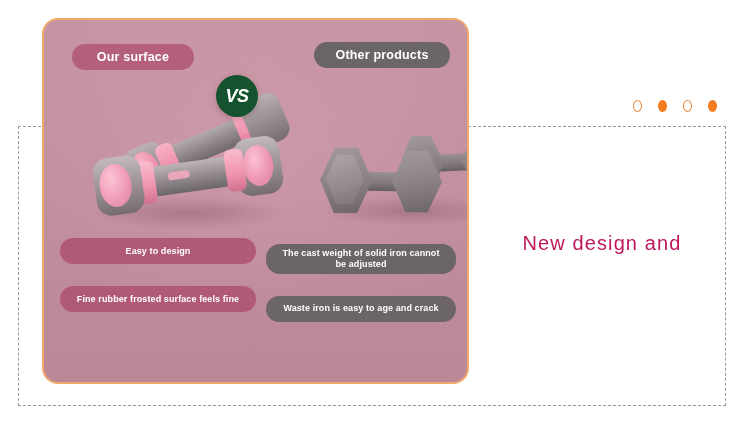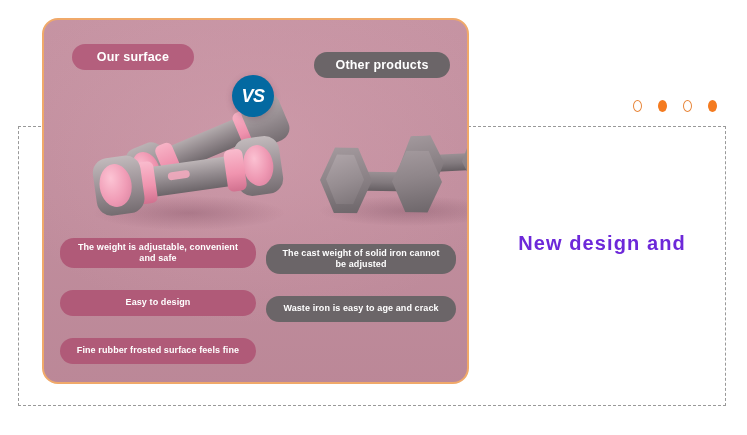--- a/index.html
+++ b/index.html
@@ -74,32 +74,31 @@
     left: 28px;
     top: 24px;
     width: 122px;
     background: #b45f7d;
   }
   .col-pill.theirs {
     left: 270px;
     top: 22px;
     width: 136px;
     background: #6b6568;
-    margin-top: 10px;
   }
 
   
   .vs-badge {
     position: absolute;
-    left: 188px;
+    left: 172px;
     top: 55px;
     width: 42px;
     height: 42px;
     border-radius: 50%;
-    background: #0369a1;
+    background: #14532d;
     display: flex;
     align-items: center;
     justify-content: center;
     color: #ffffff;
     font-size: 18px;
     font-weight: bold;
     font-style: italic;
     letter-spacing: -0.5px;
     box-shadow: 0 2px 6px rgba(100,50,70,0.30);
     z-index: 6;
@@ -309,23 +308,23 @@
   }
   .dot.hollow { background: transparent; border: 1.5px solid #e8863a; }
   .dot.solid  { background: #f47b20; }
 
   .headline {
     position: absolute;
     left: 0px;
     top: 228px;
     width: 248px;
     text-align: center;
-    color: #6d28d9;
+    color: #be185d;
     font-size: 20px;
-    font-weight: bold;
+    font-weight: normal;
     line-height: 1.55;
     letter-spacing: 1.1px;
   }
   .headline .line { display: block; white-space: nowrap; }
 </style>
 </head>
 <body>
 
 <div class="stage">
 
@@ -379,21 +378,20 @@
           <div class="bar"></div>
           <div class="hexw w2"></div>
           <div class="hexw w1"></div>
           <div class="hexface f1"></div>
         </div>
       </div>
 
     </div>
 
     <div class="feature-col left">
-      <div class="feat-pill">The weight is adjustable, convenient and safe</div>
       <div class="feat-pill">Easy to design</div>
       <div class="feat-pill">Fine rubber frosted surface feels fine</div>
     </div>
 
     <div class="feature-col right">
       <div class="feat-pill">The cast weight of solid iron cannot be adjusted</div>
       <div class="feat-pill">Waste iron is easy to age and crack</div>
     </div>
 
   </div>

